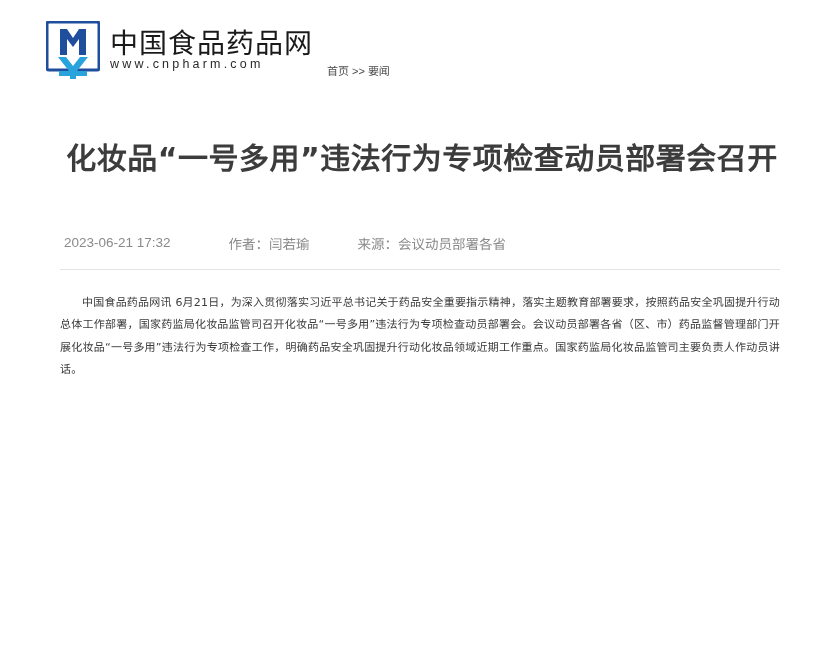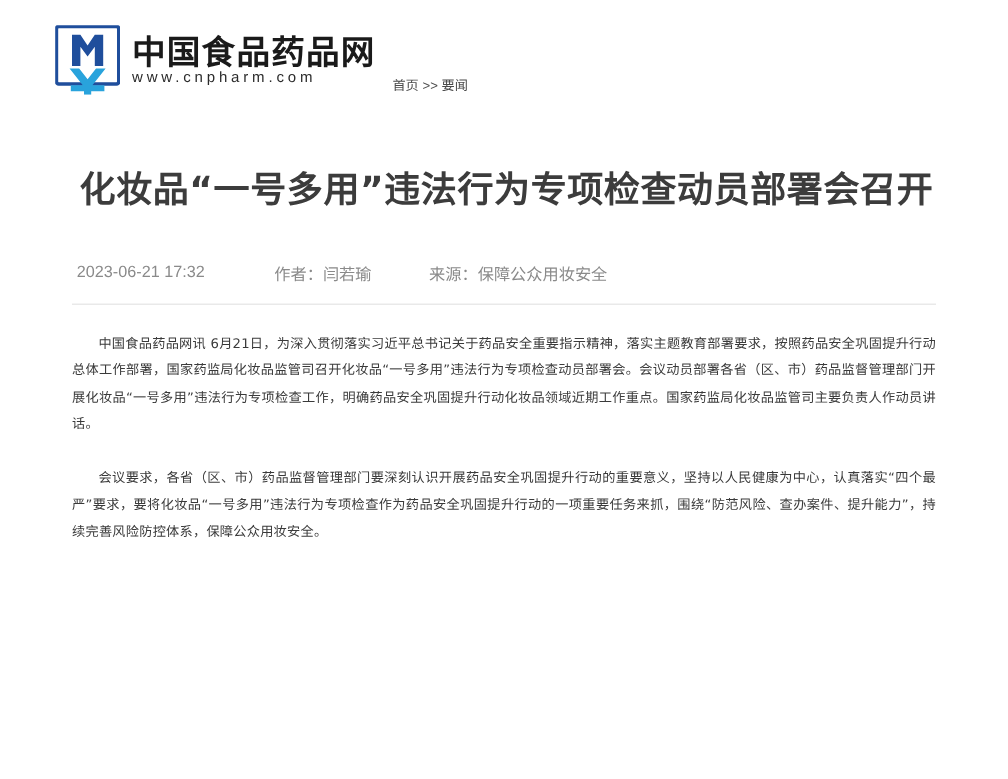--- a/index.html
+++ b/index.html
@@ -44,21 +44,21 @@
   .logo-mark svg { display: block; }
   .logo-text {
     display: flex;
     flex-direction: column;
     justify-content: center;
     line-height: 1;
   }
   .logo-cn {
     font-family: "DejaVu Sans", "Liberation Sans", sans-serif;
     font-size: 28px;
-    font-weight: bold;
+    font-weight: normal;
     color: #1a1a1a;
     letter-spacing: 1px;
     white-space: nowrap;
   }
   .logo-en {
     margin-top: 0;
     font-family: "Liberation Sans", sans-serif;
     font-size: 12.5px;
     color: #2b2b2b;
     letter-spacing: 3.2px;
@@ -97,21 +97,21 @@
     letter-spacing: 0.5px;
   }
   .meta-row {
     margin-top: 34px;
     display: flex;
     align-items: center;
     font-size: 13.5px;
     color: #8a8a8a;
     padding-left: 4px;
   }
-  .meta-item { white-space: nowrap; }
+  .meta-item { white-space: nowrap; margin-top: 16px; }
   .meta-date { margin-right: 58px; }
   .meta-author { margin-right: 48px; }
   .divider {
     margin-top: 16px;
     height: 1px;
     background: #e4e4e4;
     width: 100%;
   }
   .body-text {
     margin-top: 22px;
@@ -150,24 +150,23 @@
       <a href="#">首页</a><span class="sep">&gt;&gt;</span><a href="#">要闻</a>
     </div>
   </div>
 
   <div class="article">
     <h1 class="article-title">化妆品“一号多用”违法行为专项检查动员部署会召开</h1>
 
     <div class="meta-row">
       <span class="meta-item meta-date">2023-06-21 17:32</span>
       <span class="meta-item meta-author">作者：闫若瑜</span>
-      <span class="meta-item meta-source">来源：保障公众用妆安全</span>
+      <span class="meta-item meta-source">来源：会议动员部署各省</span>
     </div>
 
     <div class="divider"></div>
 
     <div class="body-text">
       <p>中国食品药品网讯 6月21日，为深入贯彻落实习近平总书记关于药品安全重要指示精神，落实主题教育部署要求，按照药品安全巩固提升行动总体工作部署，国家药监局化妆品监管司召开化妆品“一号多用”违法行为专项检查动员部署会。会议动员部署各省（区、市）药品监督管理部门开展化妆品“一号多用”违法行为专项检查工作，明确药品安全巩固提升行动化妆品领域近期工作重点。国家药监局化妆品监管司主要负责人作动员讲话。</p>
-      <p>会议要求，各省（区、市）药品监督管理部门要深刻认识开展药品安全巩固提升行动的重要意义，坚持以人民健康为中心，认真落实“四个最严”要求，要将化妆品“一号多用”违法行为专项检查作为药品安全巩固提升行动的一项重要任务来抓，围绕“防范风险、查办案件、提升能力”，持续完善风险防控体系，保障公众用妆安全。</p>
     </div>
   </div>
 
 </div>
 
 </body></html>

